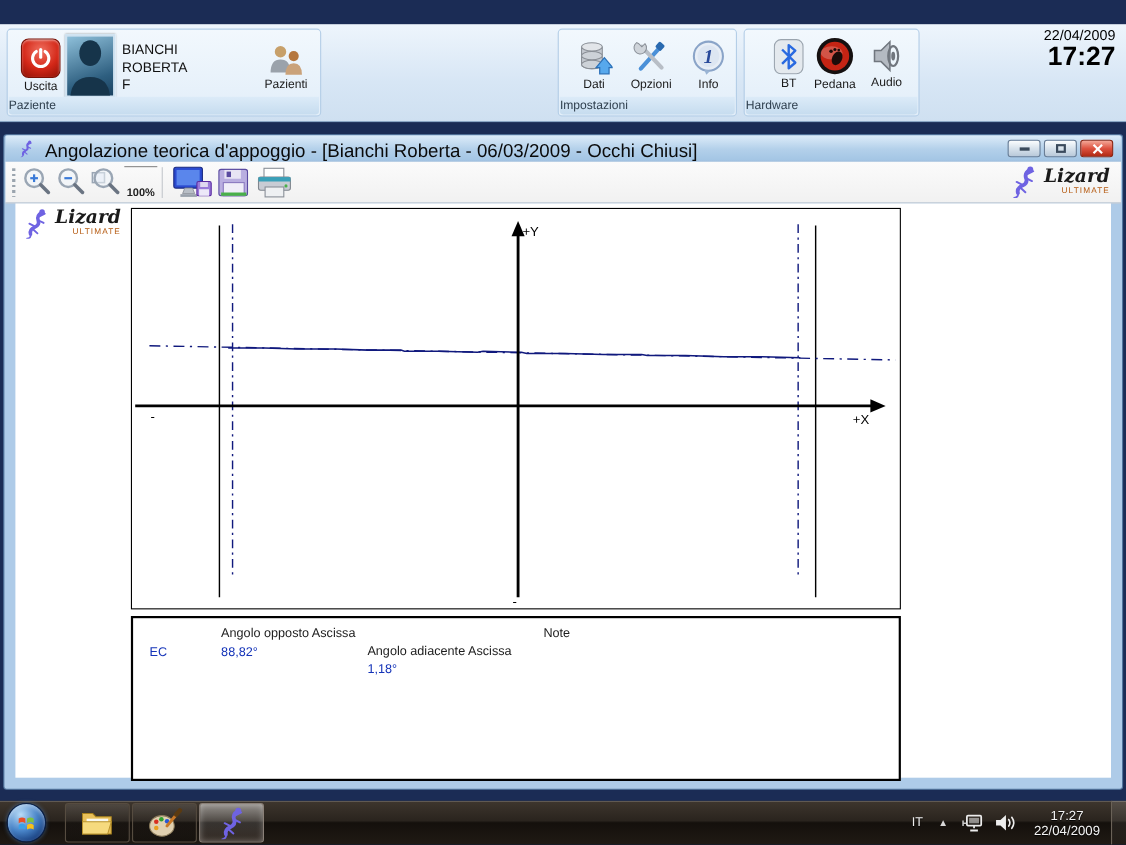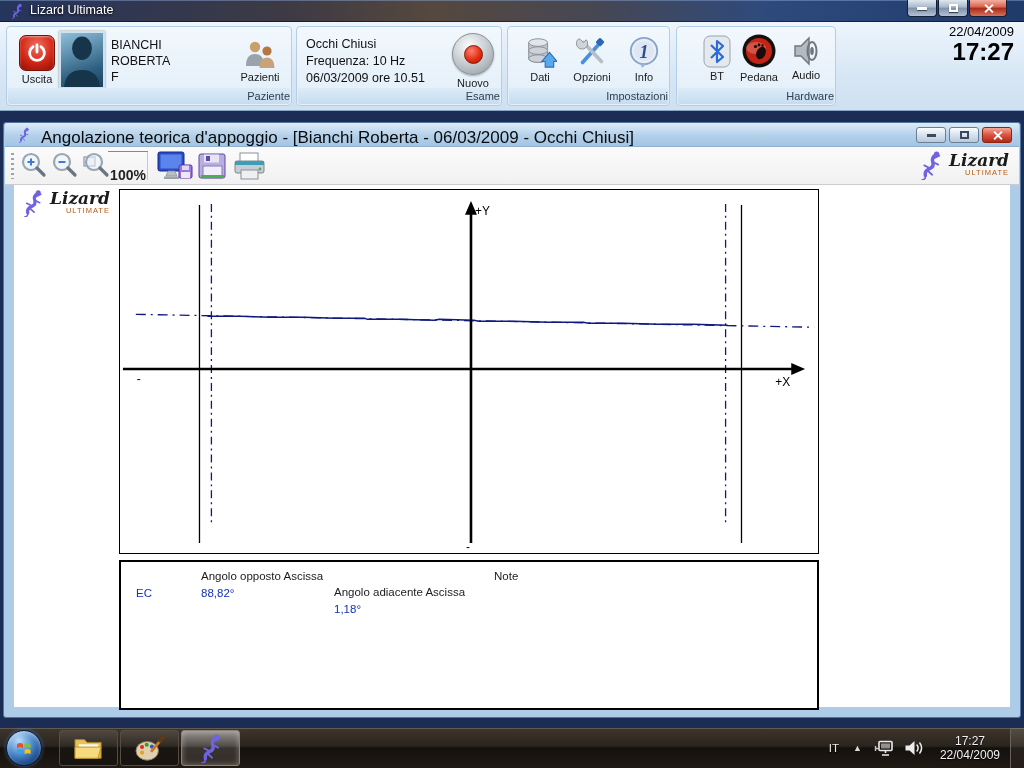--- a/index.html
+++ b/index.html
@@ -25,21 +25,21 @@
   .glyph-x::before,.glyph-x::after { content:""; position:absolute; left:5px; top:-1px; width:2px; height:11px; background:#fff; }
   .glyph-x::before { transform:rotate(45deg); } .glyph-x::after { transform:rotate(-45deg); }
 
   
   .ribbon { position:absolute; left:0; top:22px; width:1024px; height:89px;
     background:linear-gradient(#eef5fc,#d7e6f5 60%,#cfe0f1); border-bottom:1px solid #8aa6c4; }
   .group { position:absolute; top:4px; height:80px; background:linear-gradient(#f2f8fd,#e2eef9);
     border:1px solid #b4cee7; border-radius:4px; }
   .group-label { position:absolute; left:1px; right:1px; bottom:1px; height:16px;
     background:linear-gradient(#dcebf8,#c6dcef); border-radius:0 0 3px 3px;
-    font-size:11px; color:#30404f; text-align:right; line-height:16px; }
+    font-size:11px; color:#30404f; text-align:left; line-height:16px; }
   .g-paziente { left:6px; width:286px; } .g-esame { left:296px; width:206px; }
   .g-impost { left:507px; width:163px; } .g-hardware { left:676px; width:160px; }
 
   .ribbon-item { position:absolute; display:flex; flex-direction:column; align-items:center; cursor:pointer; }
   .ribbon-item .lbl { font-size:11px; color:#1a1a1a; margin-top:2px; white-space:nowrap; }
 
   .uscita-icon { width:36px; height:36px; border-radius:7px;
     background:radial-gradient(circle at 50% 30%,#f07060,#d42818 55%,#8e1005);
     border:1px solid #7a1005; box-shadow:inset 0 1px 2px rgba(255,255,255,.5);
     display:flex; align-items:center; justify-content:center; }
@@ -72,21 +72,21 @@
   .m-max { width:9px; height:8px; border:2px solid #3a4a5c; }
   .mdi-toolbar { position:absolute; left:1px; right:1px; top:24px; height:38px;
     background:linear-gradient(#fbfbfb,#f1f1f1); border-bottom:1px solid #c9cdd1; }
   .grip { position:absolute; left:6px; top:6px; width:3px; height:26px;
     background:repeating-linear-gradient(#9aa4ae 0 2px, transparent 2px 5px); }
   .tb-icon { position:absolute; top:4px; width:30px; height:30px; cursor:pointer; }
   .tb-sep { position:absolute; left:142px; top:5px; width:1px; height:28px; background:#c4c8cc; }
   .zoom100 { position:absolute; left:105px; top:4px; width:36px; height:30px;
     display:flex; flex-direction:column; align-items:center; cursor:pointer; }
   .z-line { width:1px; height:6px; background:#555; }
-  .z-text { font-size:14px; font-weight:bold; color:#222; line-height:15px;
+  .z-text { font-size:10px; font-weight:bold; color:#222; line-height:15px;
     border-top:1px solid #888; border-bottom:1px solid #888; padding:16px 2px; }
   .mdi-content { position:absolute; left:10px; right:10px; top:62px; bottom:10px; background:#fff; }
 
   .logo { display:flex; align-items:center; gap:3px; }
   .logo-txt { display:flex; flex-direction:column; align-items:flex-end; }
   .logo-name { font-family:"DejaVu Serif", serif; font-style:italic; font-weight:bold;
     font-size:17px; color:#1a1a1a; line-height:15px; }
   .logo-sub { font-size:7.5px; font-weight:normal; letter-spacing:1px; color:#b55a10; }
   .toolbar-logo { position:absolute; right:10px; top:3px; }
   .watermark { position:absolute; left:15px; top:66px; }
@@ -132,37 +132,20 @@
       <path d="M27 6 q-7 4 -4.5 10.5 q2 5.5 -4.5 8.5 q-7 3 -5.5 9" fill="none" stroke="#6f63e2" stroke-width="4.6" stroke-linecap="round"></path>
       <path d="M12.5 34 q1 5 -4.5 6" fill="none" stroke="#6f63e2" stroke-width="2.2" stroke-linecap="round"></path>
       <circle cx="27.5" cy="5.5" r="3.6" fill="#6f63e2"></circle>
       <path d="M24 11 l7 -3.5 M22.5 16 l7 3.5 M18 24 l-7 -3.5 M16 28 l5.5 5" fill="none" stroke="#6f63e2" stroke-width="2.4" stroke-linecap="round"></path>
     </g>
   </defs>
 </svg>
 
 <div class="screen">
 
-  <div class="titlebar">
-    <svg class="abs" style="left:9px;top:3px" width="16" height="16" viewBox="0 0 40 40">
-        <use href="#lizard"></use>
-      </svg>
-    <span class="app-title">Lizard Ultimate</span>
-    <div class="win-btns">
-      <div class="wbtn">
-          <div class="glyph-min"></div>
-        </div>
-      <div class="wbtn">
-          <div class="glyph-max"></div>
-        </div>
-      <div class="wbtn close-main">
-          <div class="glyph-x"></div>
-        </div>
-    </div>
-  </div>
 
   <div class="ribbon">
 
     <div class="group g-paziente">
       <div class="ribbon-item" style="left:7px;top:8px;width:46px">
         <div class="uscita-icon">
           <svg width="24" height="24" viewBox="0 0 24 24">
             <path d="M12 4 v7" stroke="#fff" stroke-width="2.8" stroke-linecap="round" fill="none"></path>
             <path d="M8 5.8 a7.4 7.4 0 1 0 8 0" stroke="#fff" stroke-width="2.8" fill="none" stroke-linecap="round"></path>
           </svg>
@@ -185,34 +168,20 @@
           <circle cx="13" cy="8" r="5.2" fill="#c7a06a"></circle>
           <path d="M4 27 q0 -12 9 -12 q9 0 9 12 z" fill="#9aa2ab"></path>
           <circle cx="25" cy="12" r="4.6" fill="#b5773f"></circle>
           <path d="M17.5 29 q0 -10.5 7.5 -10.5 q7.5 0 7.5 10.5 z" fill="#caa27a"></path>
         </svg>
         <span class="lbl">Pazienti</span>
       </div>
       <div class="group-label">Paziente</div>
     </div>
 
-    <div class="group g-esame">
-      <div class="esame-text">
-        <div>Occhi Chiusi</div>
-        <div>Frequenza: 10 Hz</div>
-        <div>06/03/2009 ore 10.51</div>
-      </div>
-      <div class="ribbon-item" style="left:152px;top:6px;width:48px">
-        <div class="nuovo-circle">
-            <div class="nuovo-dot"></div>
-          </div>
-        <span class="lbl">Nuovo</span>
-      </div>
-      <div class="group-label">Esame</div>
-    </div>
 
     <div class="group g-impost">
       <div class="ribbon-item" style="left:8px;top:8px;width:48px">
         <svg width="34" height="34" viewBox="0 0 36 36">
           <path d="M6 8 v17 a10 4 0 0 0 20 0 v-17" fill="#c3c8cf" stroke="#8a8f96"></path>
           <ellipse cx="16" cy="25" rx="10" ry="4" fill="#cdd2d8" stroke="#8a8f96"></ellipse>
           <ellipse cx="16" cy="16.5" rx="10" ry="4" fill="#cdd2d8" stroke="#8a8f96"></ellipse>
           <ellipse cx="16" cy="8" rx="10" ry="4" fill="#e2e5e9" stroke="#8a8f96"></ellipse>
           <path d="M23.5 34 v-6 h-3.5 l8 -9.5 8 9.5 h-3.5 v6 z" fill="#57a8ec" stroke="#2a70b8" stroke-width="1.2"></path>
         </svg>

